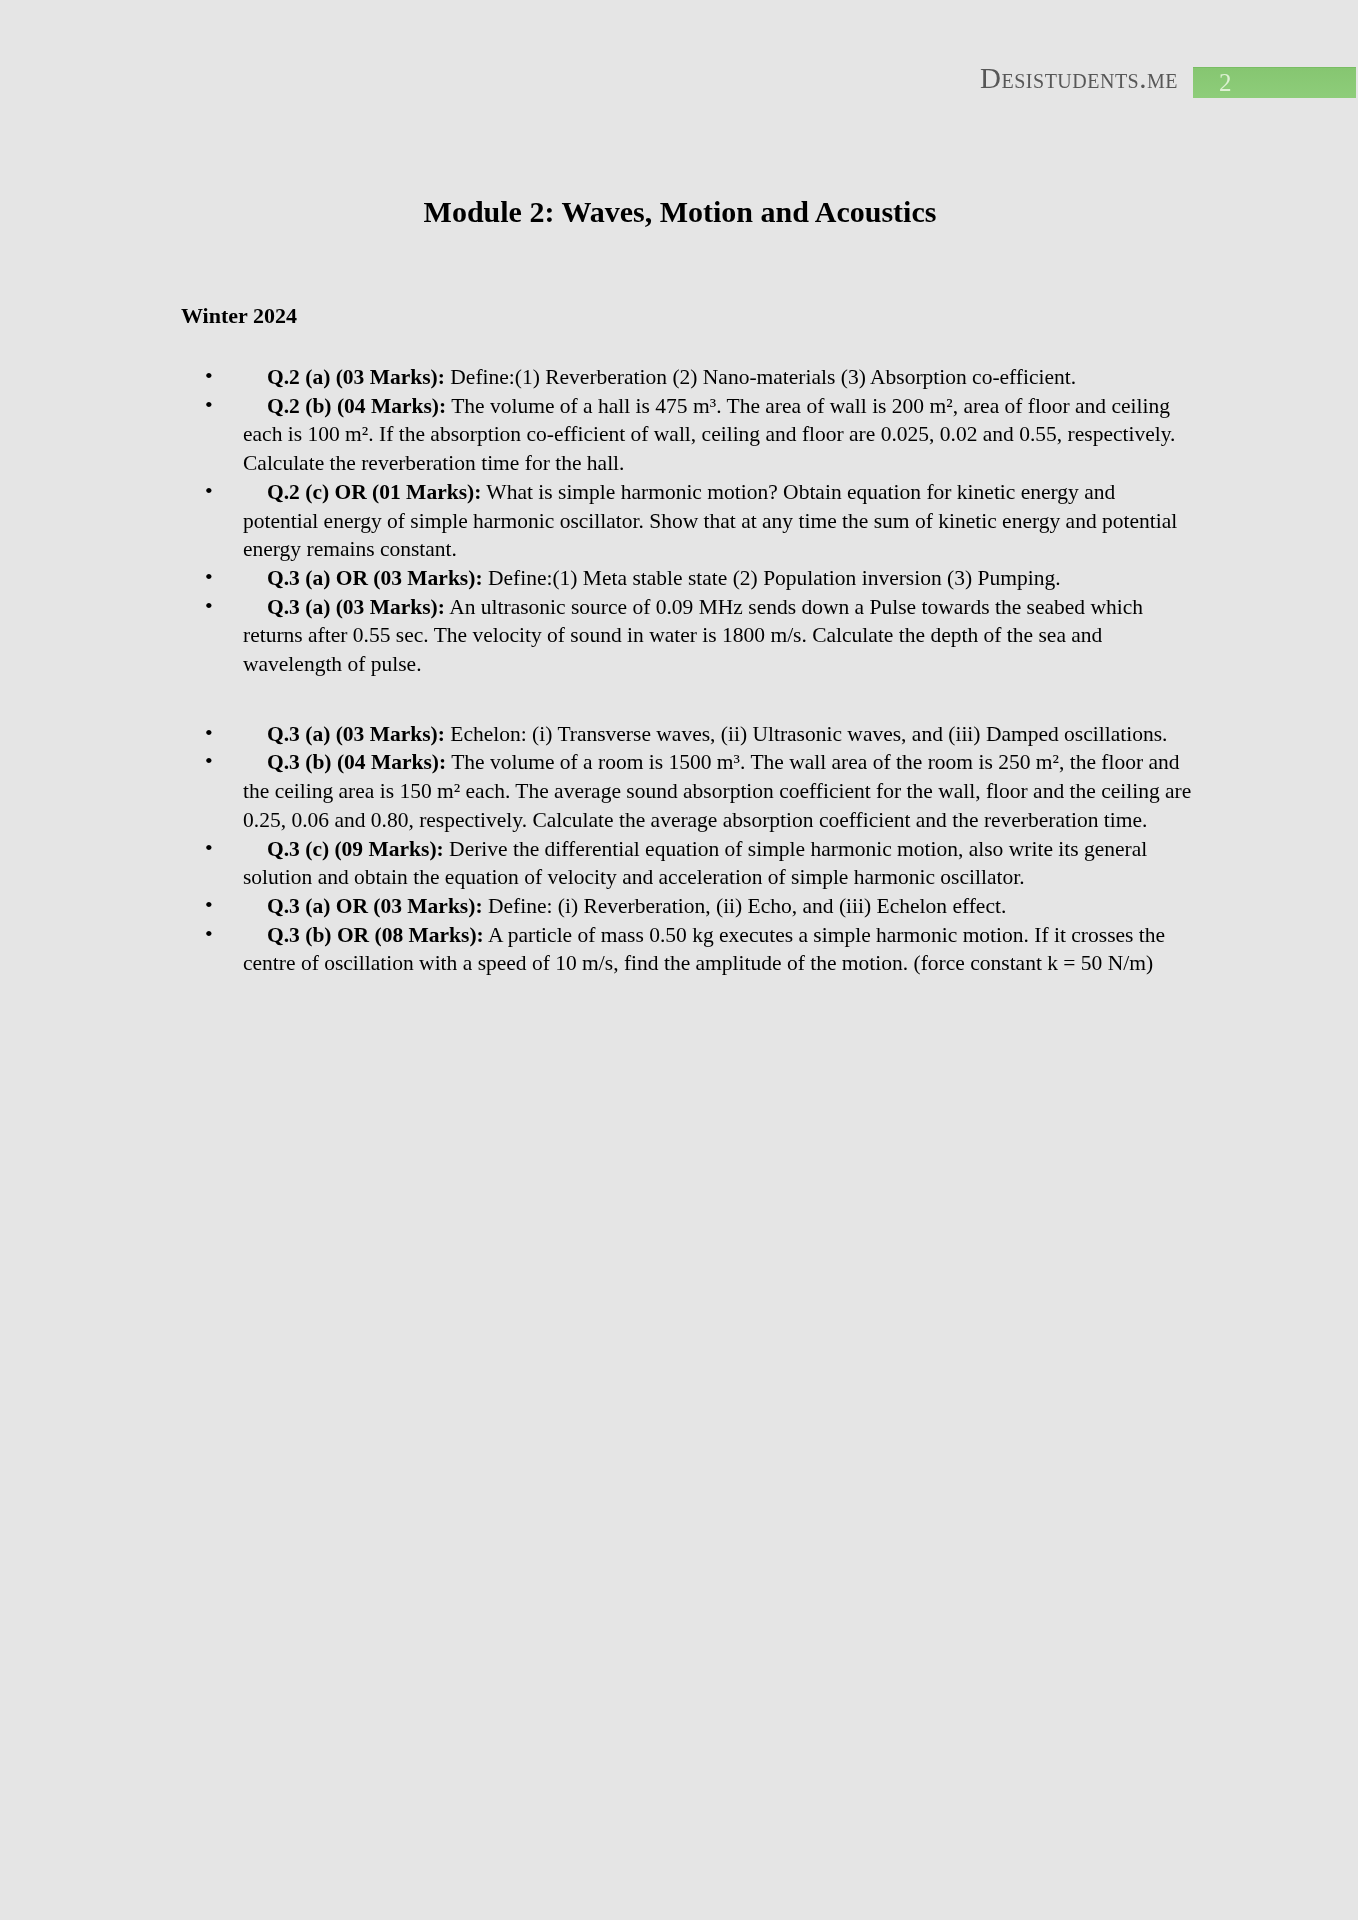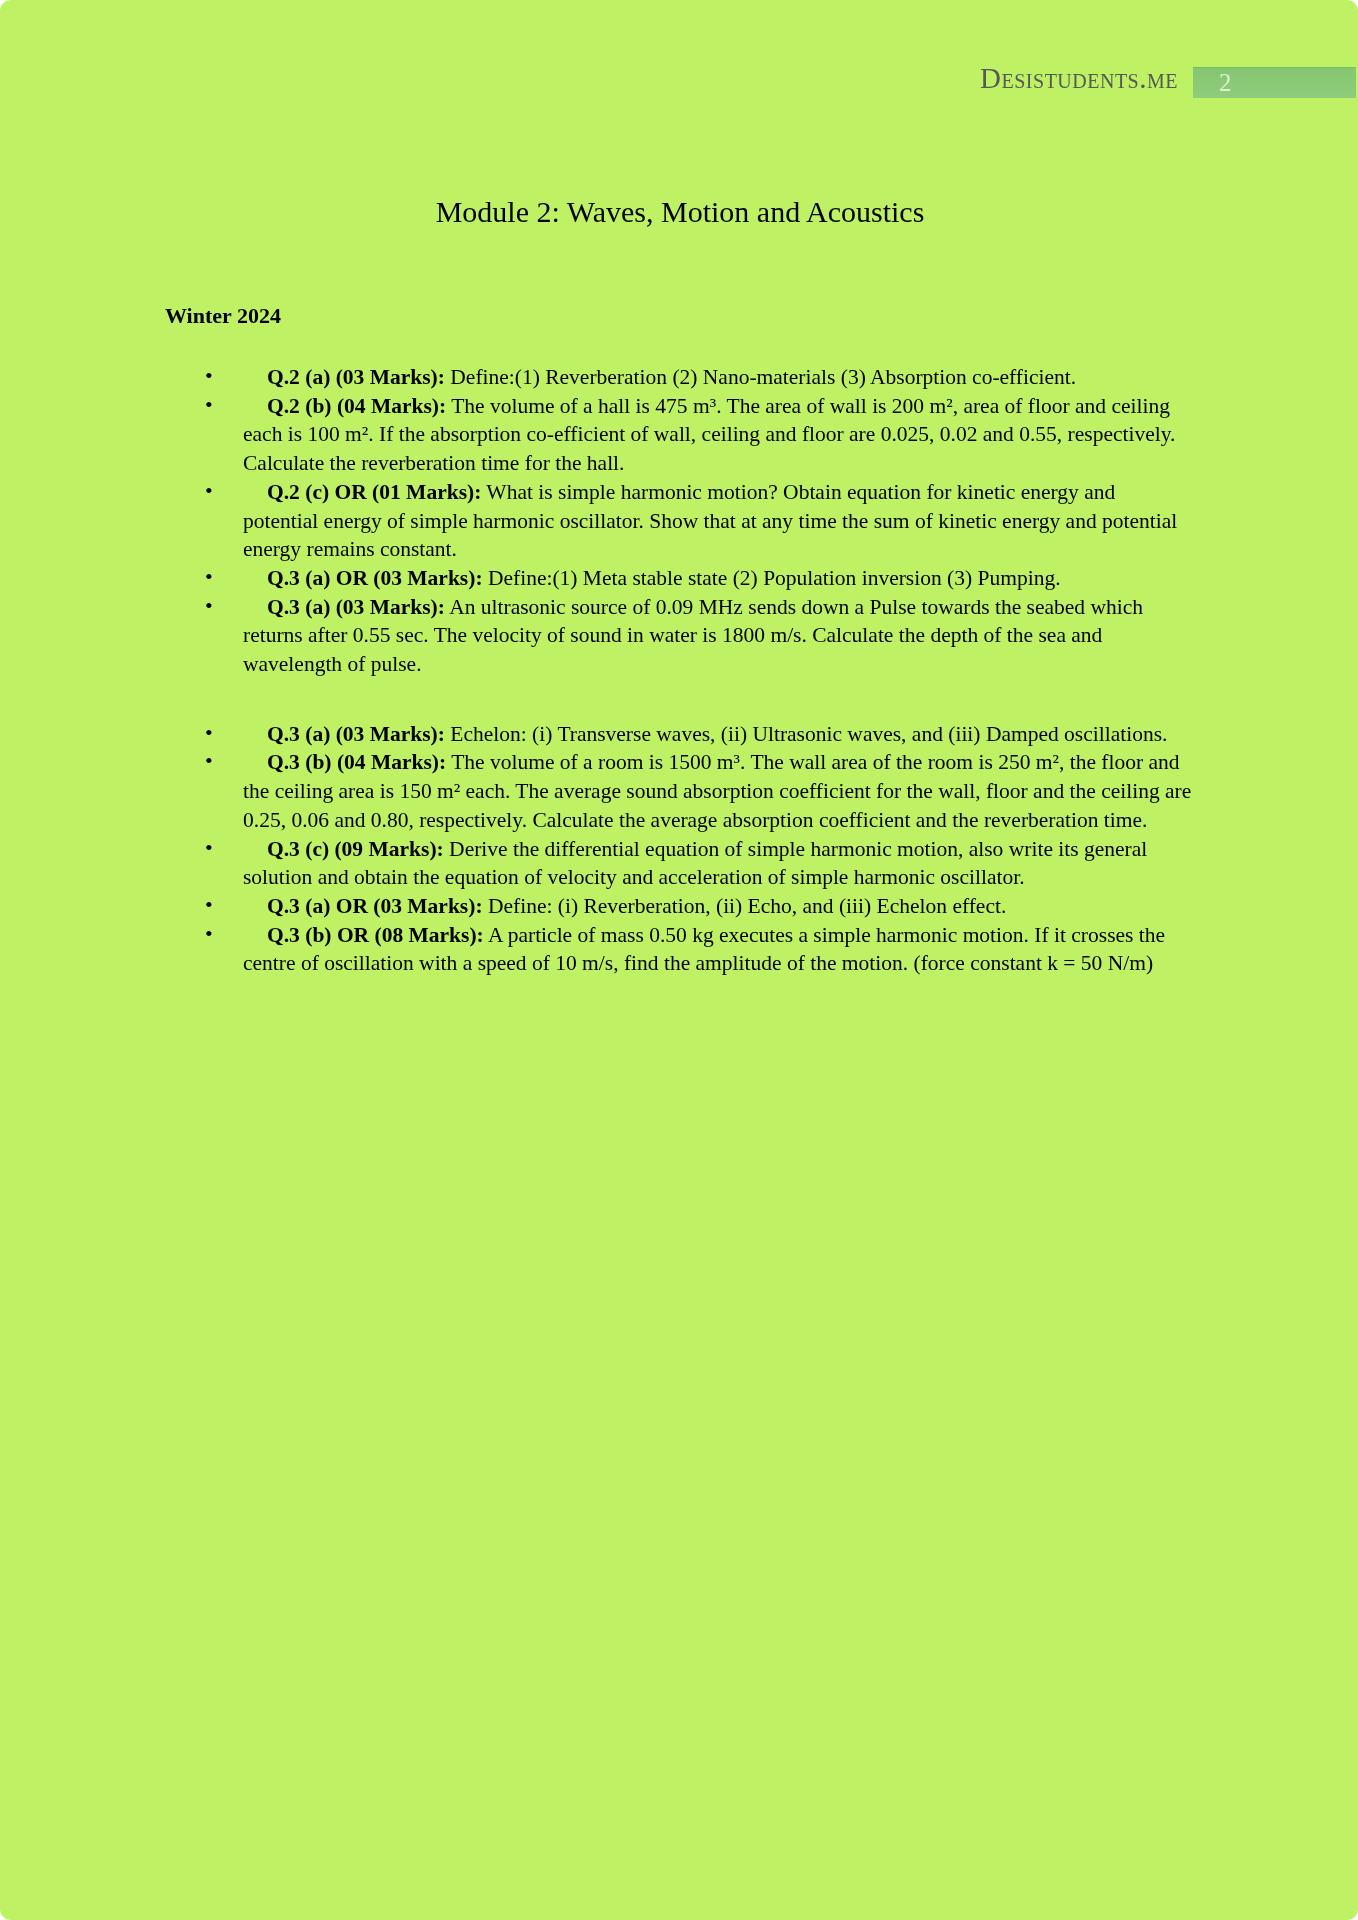--- a/index.html
+++ b/index.html
@@ -1,24 +1,23 @@
 <!DOCTYPE html>
 <html><head>
 <meta charset="utf-8">
 <style>
   html, body { margin: 0; padding: 0; background: #ffffff; }
   .page {
     position: relative;
     width: 1358px;
     height: 1920px;
-    background: #bef264;
+    background: #e5e5e5;
     font-family: "Liberation Serif", serif;
     color: #000000;
     overflow: hidden;
-    border-radius: 11px;
   }
   
   .site-name {
     position: absolute;
     top: 62px;
     right: 180px;
     font-size: 29px;
     line-height: 32px;
     font-variant: small-caps;
     letter-spacing: 0.5px;
@@ -44,25 +43,25 @@
   }
   
   .content {
     padding: 196px 163px 0 165px;
   }
   h1.doc-title {
     margin: 0;
     text-align: center;
     font-size: 30px;
     line-height: 31px;
-    font-weight: normal;
+    font-weight: bold;
     color: #000000;
   }
   section h2.section-heading {
-    margin: 0;
+    margin: 16px;
     font-size: 22px;
     line-height: 26px;
     font-weight: bold;
     color: #000000;
   }
   section:nth-of-type(1) h2.section-heading { margin-top: 76px; }
   section:nth-of-type(2) h2.section-heading { margin-top: 49px; }
   ul.question-list {
     margin: 0;
     padding: 0;

